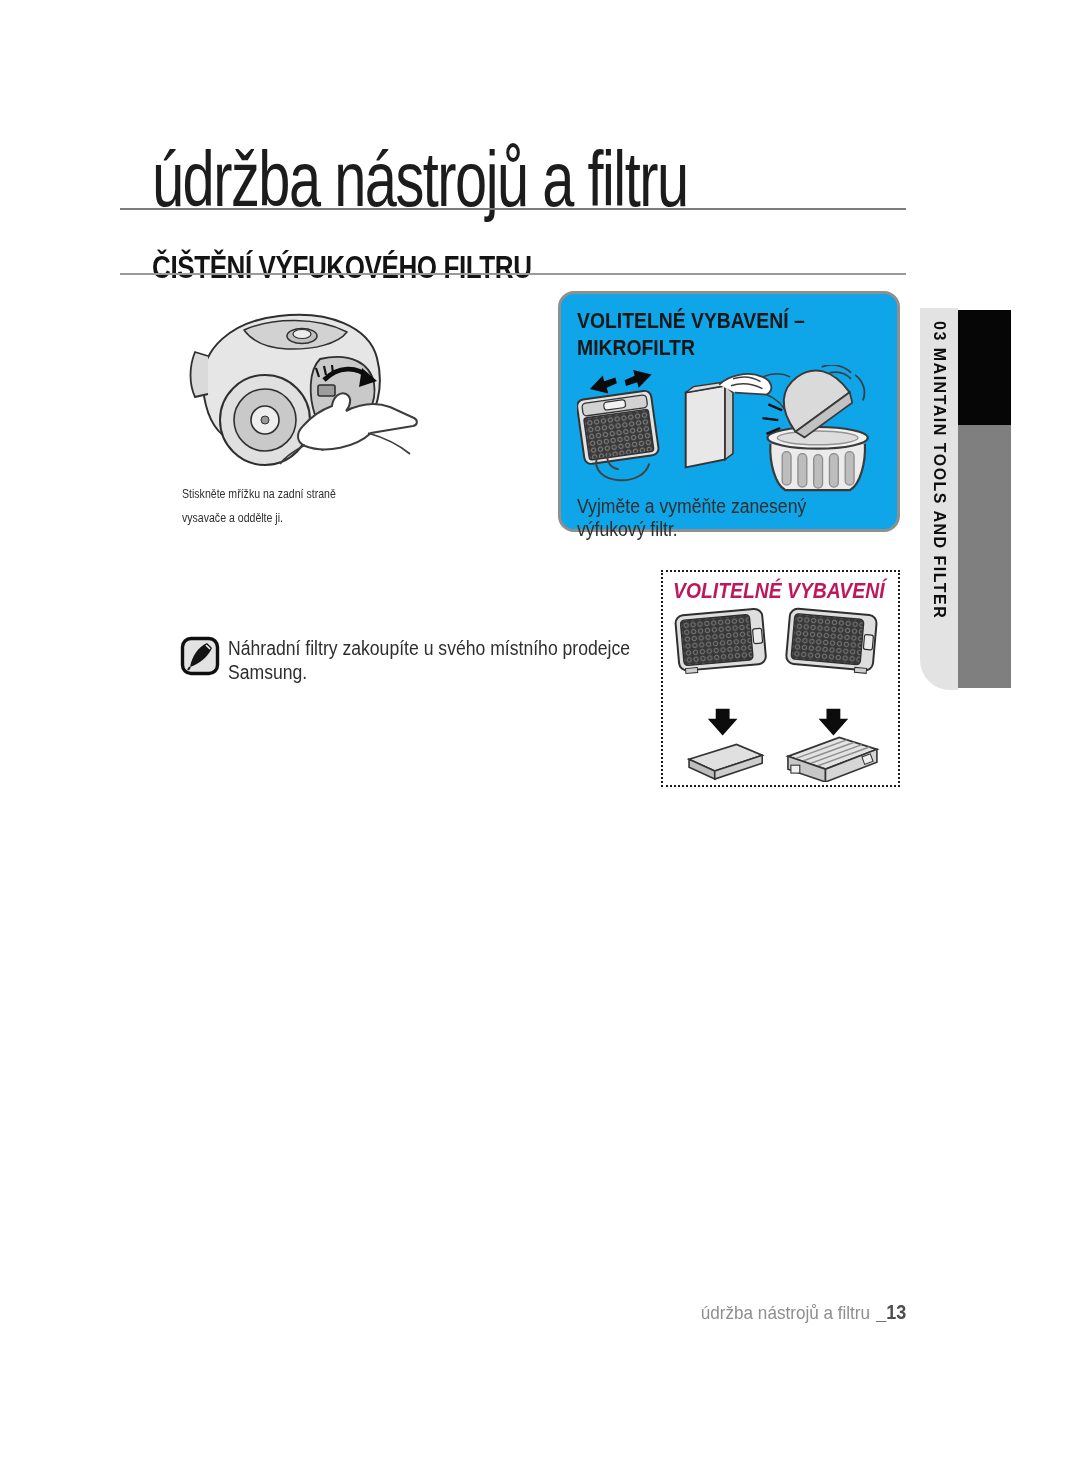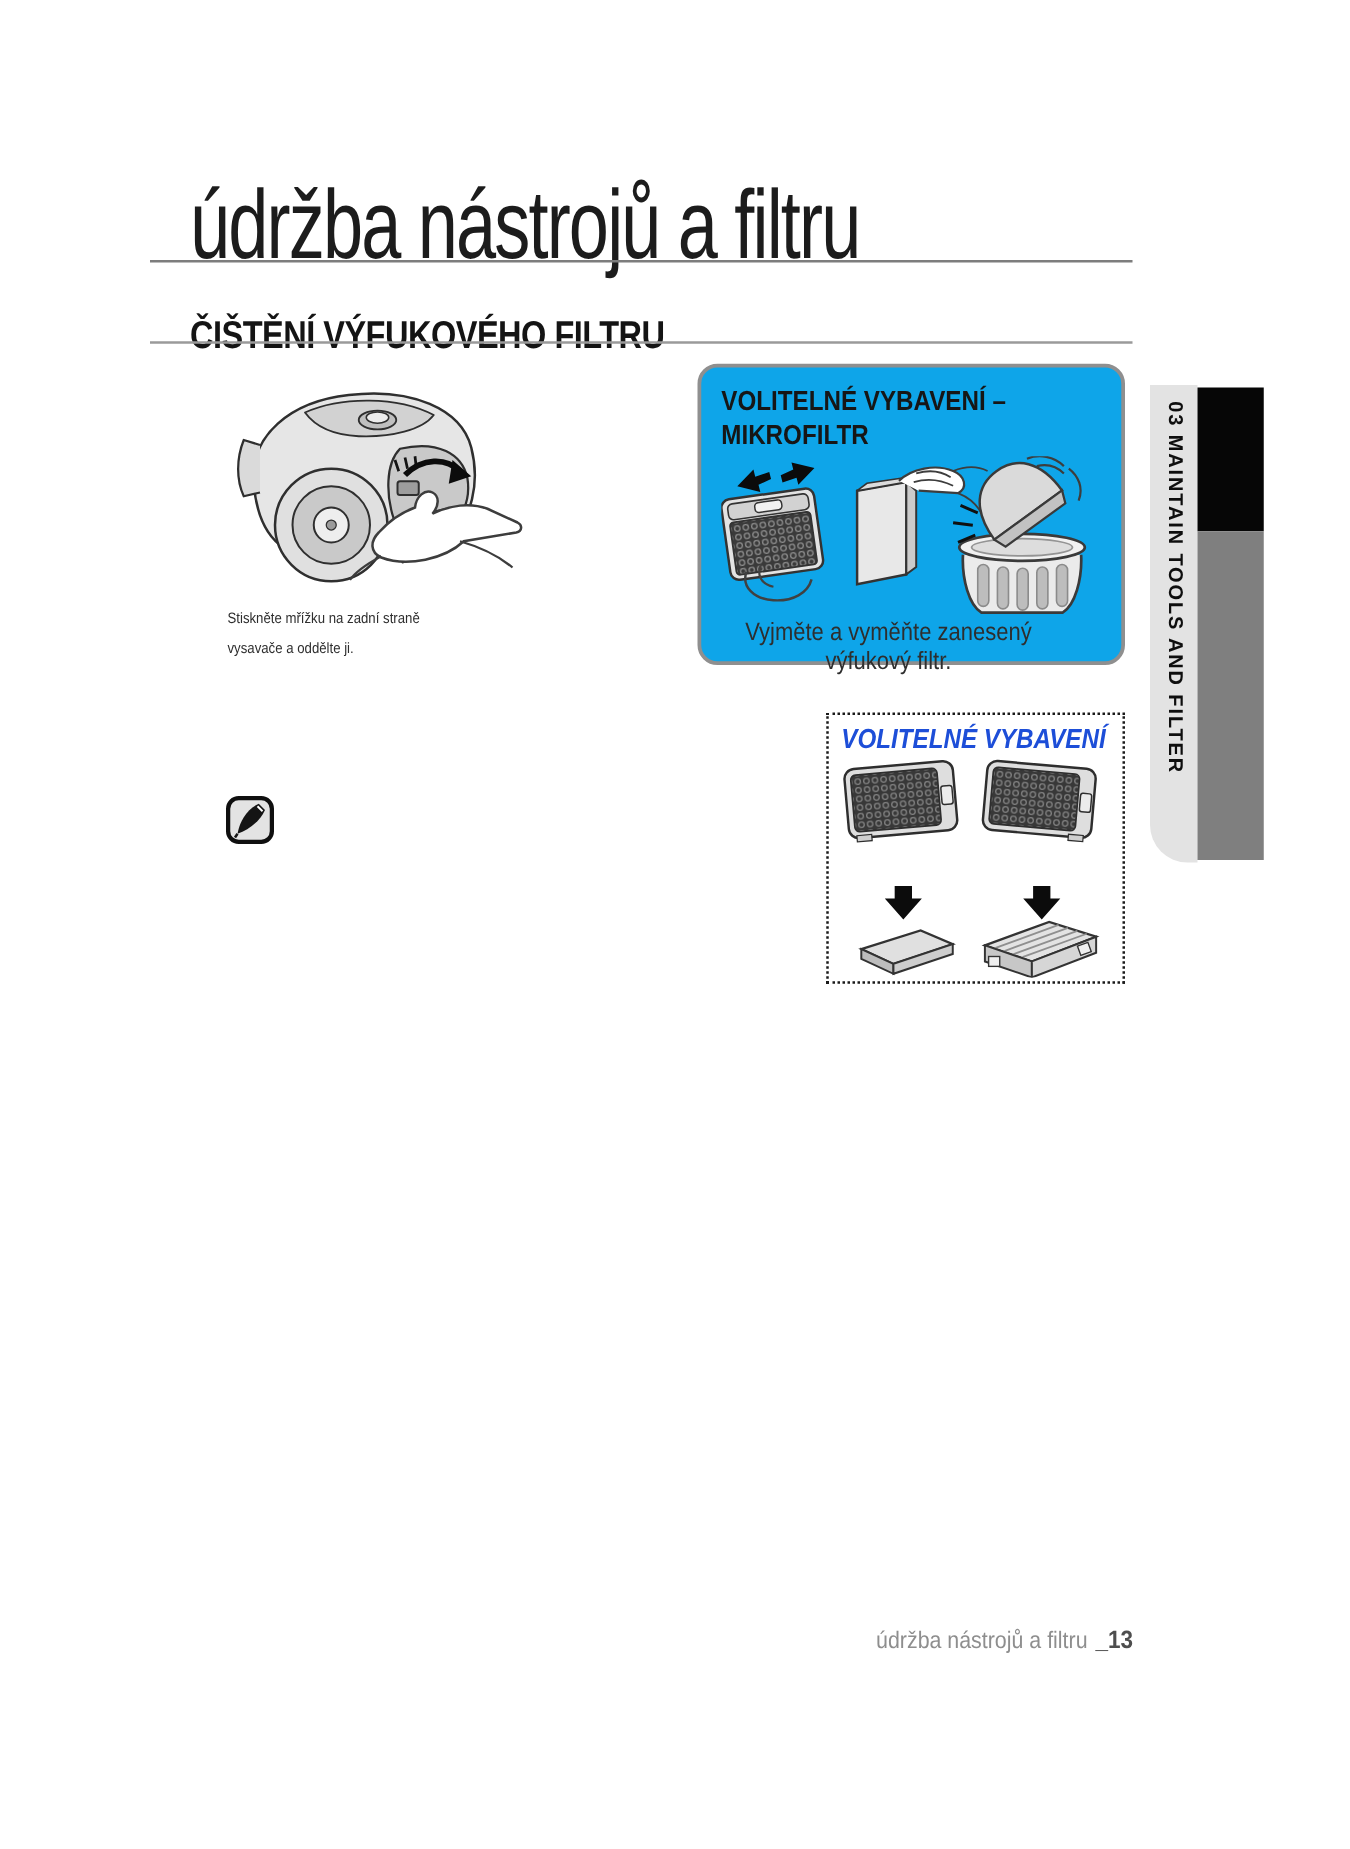--- a/index.html
+++ b/index.html
@@ -23,39 +23,39 @@
   .vacuum-fig { position:absolute; left:172px; top:296px; width:252px; height:190px; }
   .step-caption { position:absolute; left:182px; top:482px; font-size:12px; line-height:24px; color:#2e2e2e; }
   .step-caption span { display:block; transform:scaleX(0.88); transform-origin:0 50%; white-space:nowrap; }
 
   
   .box1 { position:absolute; left:558px; top:291px; width:342px; height:241px;
           border:3px solid #8f8f8f; border-radius:16px; background:#0ea5e9; padding:13px 16px 10px 16px; }
   .box1-title { font-size:22px; font-weight:bold; line-height:27px; color:#161616; }
   .box1-title span { display:block; transform:scaleX(0.88); transform-origin:0 50%; white-space:nowrap; }
   .box1-fig { display:block; margin-top:4px; }
-  .box1-caption { font-size:20px; line-height:23px; color:#2e2e2e; margin-top:2px;text-align:center; }
+  .box1-caption { font-size:20px; line-height:23px; color:#2e2e2e; margin-top:2px; }
   .box1-caption span { display:block; transform:scaleX(0.88); transform-origin:0 50%; white-space:nowrap; }
 
   
   .sidebar-tab   { position:absolute; left:920px; top:308px; width:38px; height:382px; background:#e3e3e3;
                    border-bottom-left-radius:30px; display:flex; justify-content:center; padding-top:13px; }
   .sidebar-tab .vlabel { writing-mode:vertical-rl; font-size:16px; font-weight:bold; letter-spacing:1.5px; color:#0e0e0e; }
   .sidebar-black { position:absolute; left:958px; top:310px; width:53px; height:115px; background:#060606; }
   .sidebar-gray  { position:absolute; left:958px; top:425px; width:53px; height:263px; background:#7f7f7f; }
 
   
   .note-icon { position:absolute; left:180px; top:636px; width:40px; height:40px; }
   .note-text { position:absolute; left:228px; top:636px; font-size:20px; line-height:24px; color:#2e2e2e; }
   .note-text span { display:block; transform:scaleX(0.88); transform-origin:0 50%; white-space:nowrap; }
 
   
   .box2 { position:absolute; left:661px; top:570px; width:239px; height:217px;
           border:2.5px dotted #1a1a1a; background:#ffffff; padding:6px 10px; }
-  .box2-title { font-size:22px; font-weight:bold; font-style:italic; color:#1d4ed8; line-height:26px; }
+  .box2-title { font-size:22px; font-weight:bold; font-style:italic; color:#be185d; line-height:26px; }
   .box2-title span { display:block; transform:scaleX(0.88); transform-origin:0 50%; white-space:nowrap; }
   .box2-fig { display:block; margin:2px auto 0 auto; }
 
   
   .footer { position:absolute; top:1301px; right:174px; font-size:19px; color:#8e8e8e; }
   .footer .f { display:inline-block; transform:scaleX(0.9); transform-origin:100% 50%; white-space:nowrap; }
   .footer .page-num { font-weight:bold; color:#4e4e4e; margin-left:7px; font-size:20px; }
 </style>
 </head>
 <body>
@@ -164,20 +164,24 @@
   </div>
   <div class="sidebar-black"></div>
   <div class="sidebar-gray"></div>
 
   <svg class="note-icon" viewBox="0 0 40 40" xmlns="http://www.w3.org/2000/svg">
     <rect x="2.5" y="2.5" width="35" height="35" rx="8.5" fill="#e3e3e3" stroke="#0f0f0f" stroke-width="3.4"></rect>
     <path d="M10,31 C12,20 18,11 27,7 L32,12 C28,21 19,28 10,31 Z" fill="#141414"></path>
     <path d="M26,9 L30,13" stroke="#ffffff" stroke-width="1.6"></path>
     <path d="M10,31 L8,34" stroke="#141414" stroke-width="2"></path>
   </svg>
+  <p class="note-text">
+    <span>Náhradní filtry zakoupíte u svého místního prodejce</span>
+    <span>Samsung.</span>
+  </p>
 
   <section class="box2">
     <div class="box2-title">
       <span>VOLITELNÉ VYBAVENÍ</span>
     </div>
     <svg class="box2-fig" width="214" height="176" viewBox="0 0 214 178" xmlns="http://www.w3.org/2000/svg">
       <defs>
         <pattern id="meshC" width="7" height="7" patternUnits="userSpaceOnUse">
           <rect width="7" height="7" fill="#383838"></rect>
           <circle cx="3.5" cy="3.5" r="2.2" fill="none" stroke="#848484" stroke-width="1"></circle>

